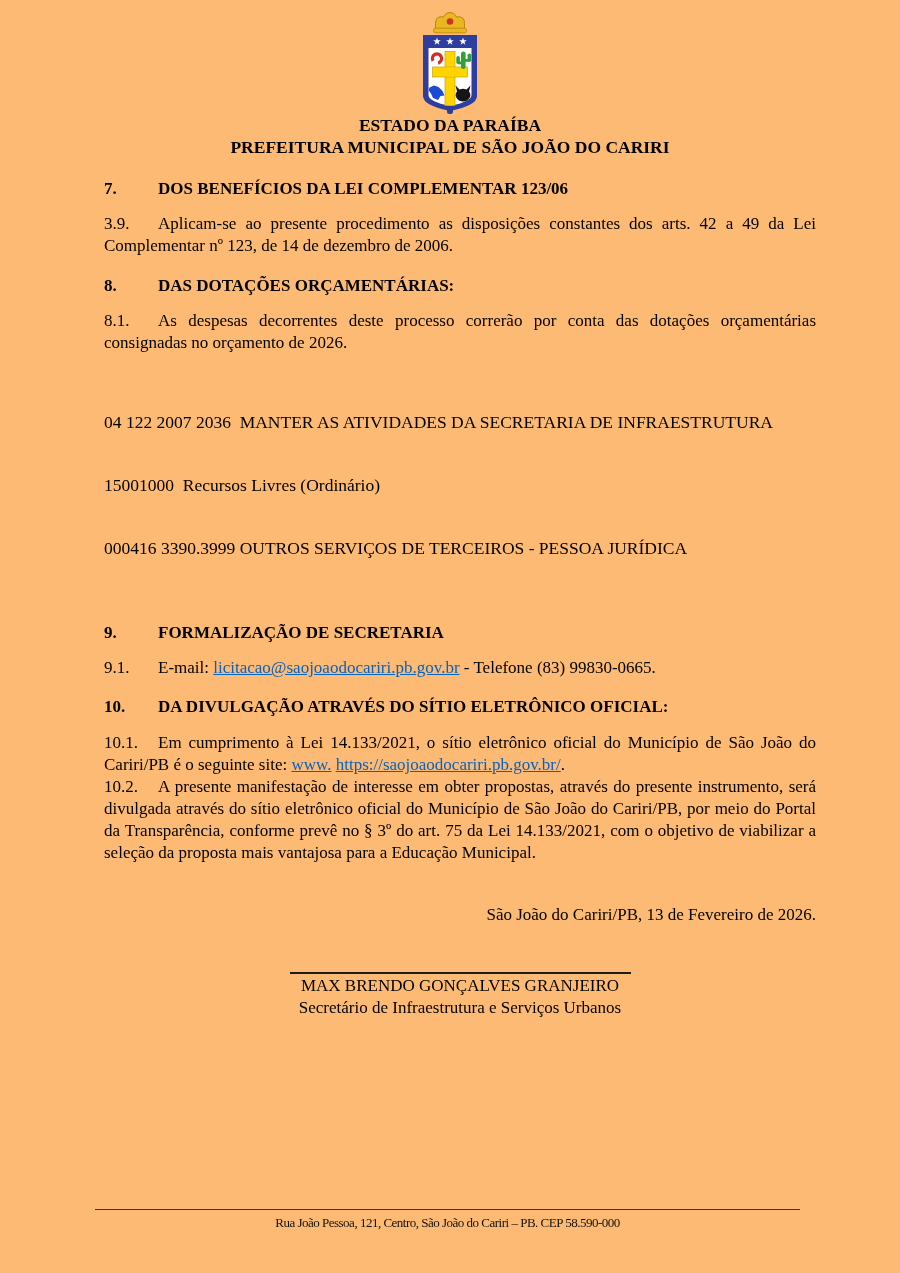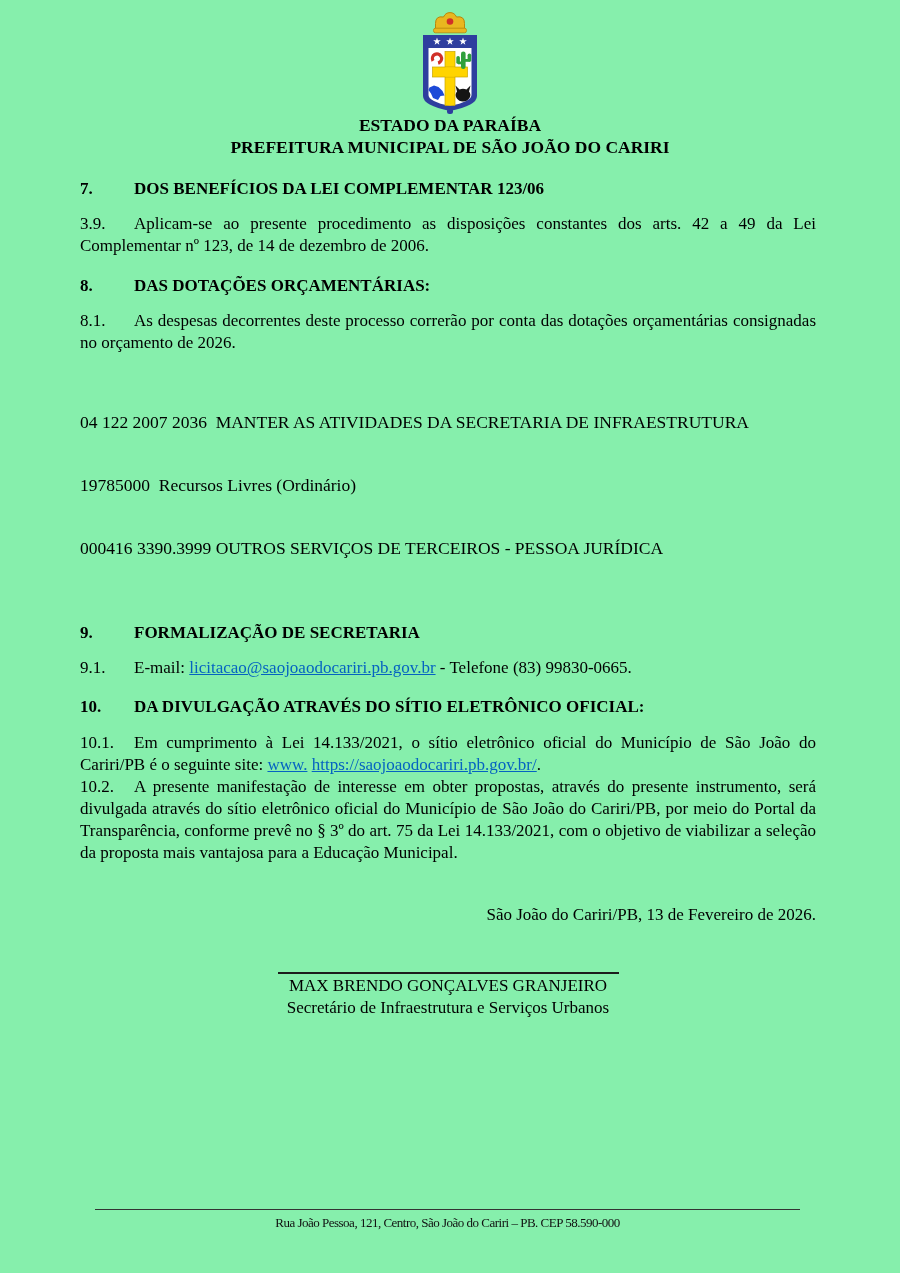--- a/index.html
+++ b/index.html
@@ -3,28 +3,28 @@
 <meta charset="utf-8">
 <title>Documento Oficial</title>
 <style>
   * { margin:0; padding:0; box-sizing:border-box; }
   html, body { background:#ffffff; }
   body {
     width:900px; height:1273px;
     font-family:"Liberation Serif", serif;
     color:#000; position:relative;
   }
-  .page { width:900px; height:1273px; position:relative; overflow:hidden; background:#86efac; }
+  .page { width:900px; height:1273px; position:relative; overflow:hidden; background:#fdba74; }
 
   .crest-wrap { text-align:center; padding-top:11px; height:114px; }
   .crest-wrap svg { display:inline-block; }
 
   .doc-header { text-align:center; font-weight:bold; font-size:17.5px; line-height:22px; }
 
-  .content { margin-left:80px; margin-right:84px; font-size:17px; line-height:22px; }
+  .content { margin-left:104px; margin-right:84px; font-size:17px; line-height:22px; }
 
   .num { display:inline-block; width:54px; }
 
   .sec-heading { font-weight:bold; }
   .mt-s7  { margin-top:20px; }
   .mt-p71 { margin-top:13px; }
   .mt-s8  { margin-top:18px; }
   .mt-p81 { margin-top:13px;font-family:Liberation Serif, serif; }
   .mt-bud { margin-top:16px; }
   .mt-s9  { margin-top:21px; }
@@ -108,21 +108,21 @@
     <p class="sec-heading mt-s7"><span class="num">7.</span><span>DOS BENEFÍCIOS DA LEI COMPLEMENTAR 123/06</span></p>
 
     <p class="para mt-p71"><span class="num">3.9.</span><span>Aplicam-se ao presente procedimento as disposições constantes dos arts. 42 a 49 da Lei Complementar nº 123, de 14 de dezembro de 2006.</span></p>
 
     <p class="sec-heading mt-s8"><span class="num">8.</span><span>DAS DOTAÇÕES ORÇAMENTÁRIAS:</span></p>
 
     <p class="para mt-p81"><span class="num">8.1.</span><span>As despesas decorrentes deste processo correrão por conta das dotações orçamentárias consignadas no orçamento de 2026.</span></p>
 
     <div class="budget mt-bud">
       <div>04 122 2007 2036  MANTER AS ATIVIDADES DA SECRETARIA DE INFRAESTRUTURA</div>
-      <div>19785000  Recursos Livres (Ordinário)</div>
+      <div>15001000  Recursos Livres (Ordinário)</div>
       <div>000416 3390.3999 OUTROS SERVIÇOS DE TERCEIROS - PESSOA JURÍDICA</div>
     </div>
 
     <p class="sec-heading mt-s9"><span class="num">9.</span><span>FORMALIZAÇÃO DE SECRETARIA</span></p>
 
     <p class="para mt-p91"><span class="num">9.1.</span><span>E-mail: </span><a class="link">licitacao@saojoaodocariri.pb.gov.br</a><span> - Telefone (83) 99830-0665.</span></p>
 
     <p class="sec-heading mt-s10"><span class="num">10.</span><span>DA DIVULGAÇÃO ATRAVÉS DO SÍTIO ELETRÔNICO OFICIAL:</span></p>
 
     <p class="para mt-p101"><span class="num">10.1.</span><span>Em cumprimento à Lei 14.133/2021, o sítio eletrônico oficial do Município de São João do Cariri/PB é o seguinte site: </span><a class="link">www.</a><span> </span><a class="link">https://saojoaodocariri.pb.gov.br/</a><span>.</span></p>

